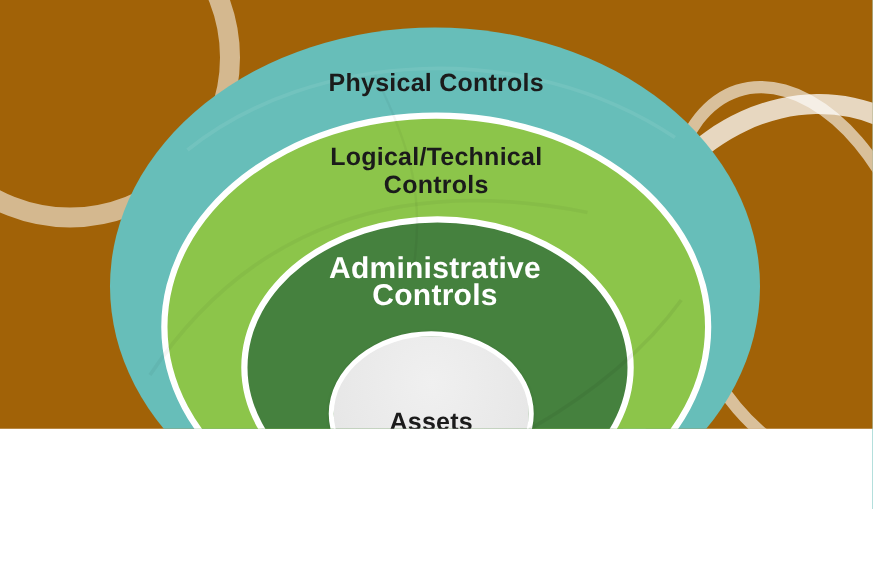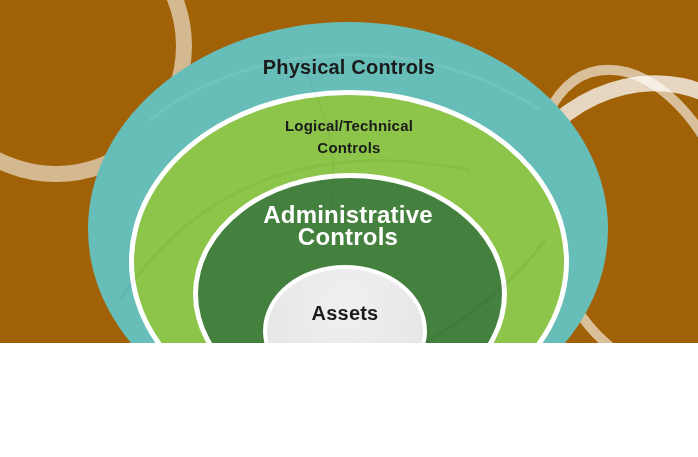--- a/index.html
+++ b/index.html
@@ -79,23 +79,23 @@
 
   
   .label {
     position: absolute;
     text-align: center;
     font-weight: 700;
     color: #1b1b1b;
     letter-spacing: 0.2px;
   }
   .label-physical { left: 199px; top: 56px;  width: 300px; font-size: 20px; line-height: 23px; }
-  .label-logical  { left: 199px; top: 115px; width: 300px; font-size: 15px; line-height: 22px; }
+  .label-logical  { left: 199px; top: 115px; width: 300px; font-size: 20px; line-height: 22px; }
   .label-admin    { left: 198px; top: 204px; width: 300px; font-size: 24px; line-height: 22px; color: #ffffff; }
-  .label-assets   { left: 270px; top: 302px; width: 150px; font-size: 20px; line-height: 22px; }
+  .label-assets   { left: 270px; top: 327px; width: 150px; font-size: 20px; line-height: 22px; }
 </style>
 </head>
 <body>
 
 <div class="canvas">
 
   <div class="swirl swirl-1"></div>
   <div class="swirl swirl-2"></div>
   <div class="swirl swirl-3"></div>
   <div class="band"></div>

